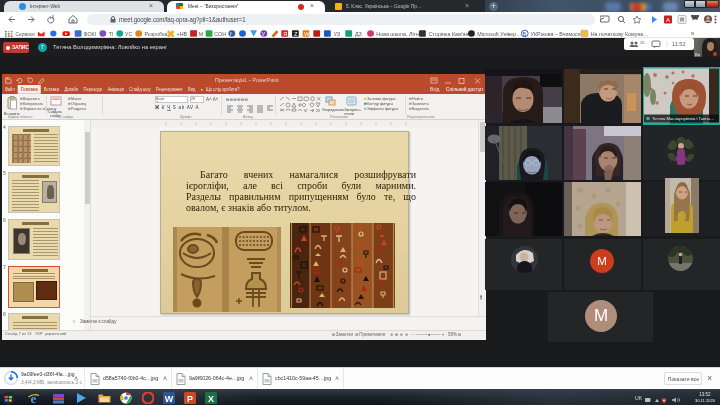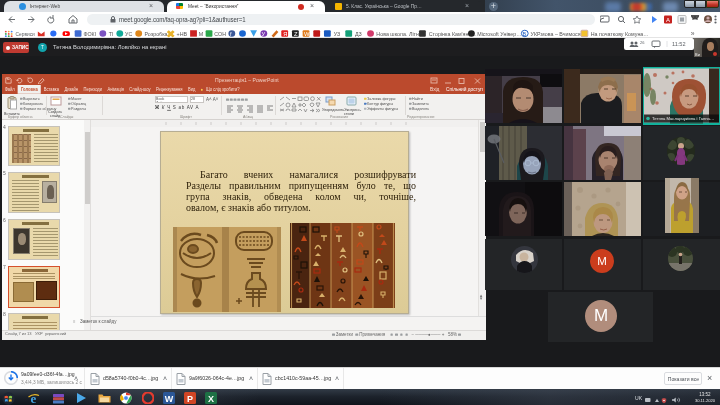--- a/index.html
+++ b/index.html
@@ -439,22 +439,22 @@
   <svg class="a" style="left:89px;top:46px" width="387" height="7" viewBox="0 0 387 7">
     <rect width="387" height="7" fill="#f1f0ef"></rect>
     <g stroke="#b5b2ae" stroke-width="0.6">
       <path d="M75 2 v3 M90 2 v3 M105 2 v3 M120 2 v3 M135 2 v3 M150 2 v3 M165 2 v3 M180 2 v3 M195 2 v3 M210 2 v3 M225 2 v3 M240 2 v3 M255 2 v3 M270 2 v3 M285 2 v3 M300 2 v3 M315 2 v3"></path>
     </g>
   </svg>
 
   <div class="a" id="slide" style="left:158px;top:57px;width:248.5px;height:182.5px;background:linear-gradient(180deg,#ead9aa,#e3d19e 60%,#dccb96);border:1px solid #b6ad93;box-shadow:1px 1px 2px rgba(0,0,0,.25);font-family:'Liberation Serif',serif">
     <div class="a" style="left:25px;top:36.5px;width:230px;font-size:10px;line-height:11.15px;color:#2b1e08">
       <div style="text-align:justify;text-align-last:justify;padding-left:14px">Багато вчених намагалися розшифрувати</div>
+      <div style="text-align:justify;text-align-last:justify">ієрогліфи, але всі спроби були марними.</div>
       <div style="text-align:justify;text-align-last:justify">Разделы правильним припущенням було те, що</div>
-      <div style="text-align:justify;text-align-last:justify">група знаків, обведена колом чи, точніше,</div>
       <div>овалом, є знаків або титулом.</div>
     </div>
     <svg class="a" style="left:12px;top:95px" width="108" height="85" viewBox="0 0 108 85">
       <rect width="108" height="85" fill="#c49e5e"></rect>
       <rect x="49" y="0" width="7" height="85" fill="#a8834a"></rect>
       <rect x="0" y="0" width="4" height="85" fill="#ab8850"></rect>
       <rect x="104" y="0" width="4" height="85" fill="#b18d52"></rect>
       <g stroke="#6b4a1e" stroke-width="2" fill="none">
         <path d="M8 14 q8 -10 20 -6 M34 8 q8 2 10 8" stroke-width="2.5"></path>
         <ellipse cx="24" cy="26" rx="17" ry="14"></ellipse>

